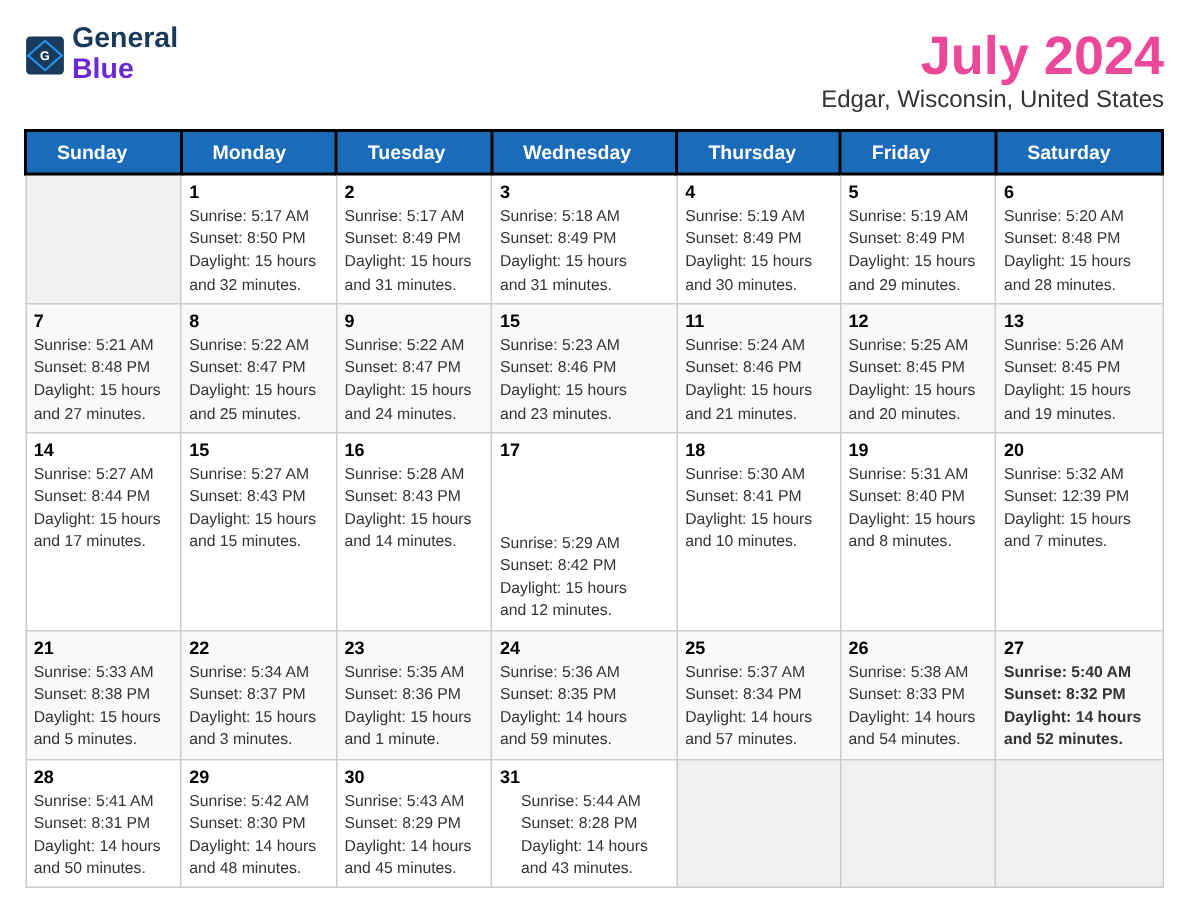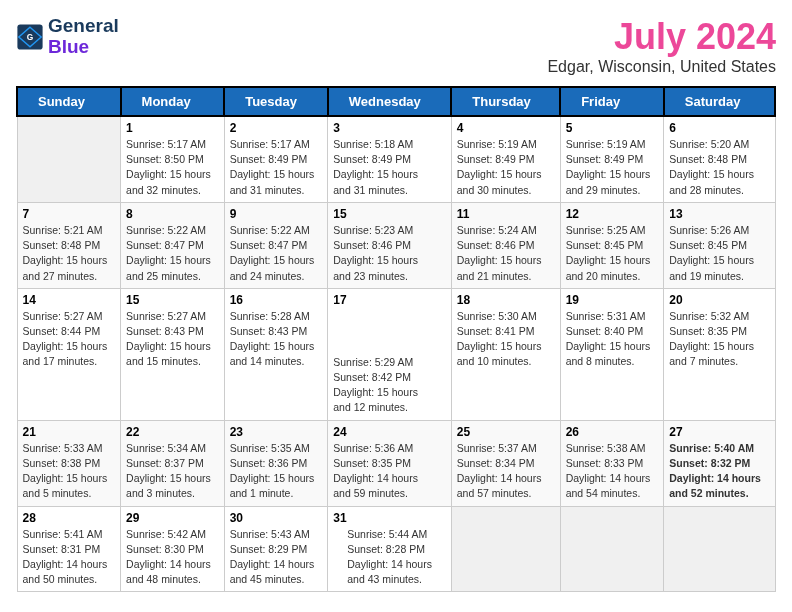--- a/index.html
+++ b/index.html
@@ -257,21 +257,21 @@
         <td>
           <span class="day-number">19</span>
           <div class="day-info" style="white-space: pre-line;">Sunrise: 5:31 AM
 Sunset: 8:40 PM
 Daylight: 15 hours
 and 8 minutes.</div>
         </td>
         <td>
           <span class="day-number">20</span>
           <div class="day-info" style="white-space: pre-line;">Sunrise: 5:32 AM
-Sunset: 8:35 PM
+Sunset: 12:39 PM
 Daylight: 15 hours
 and 7 minutes.</div>
         </td>
       </tr>
       <tr>
         <td>
           <span class="day-number">21</span>
           <div class="day-info" style="white-space: pre-line;">Sunrise: 5:33 AM
 Sunset: 8:38 PM
 Daylight: 15 hours

